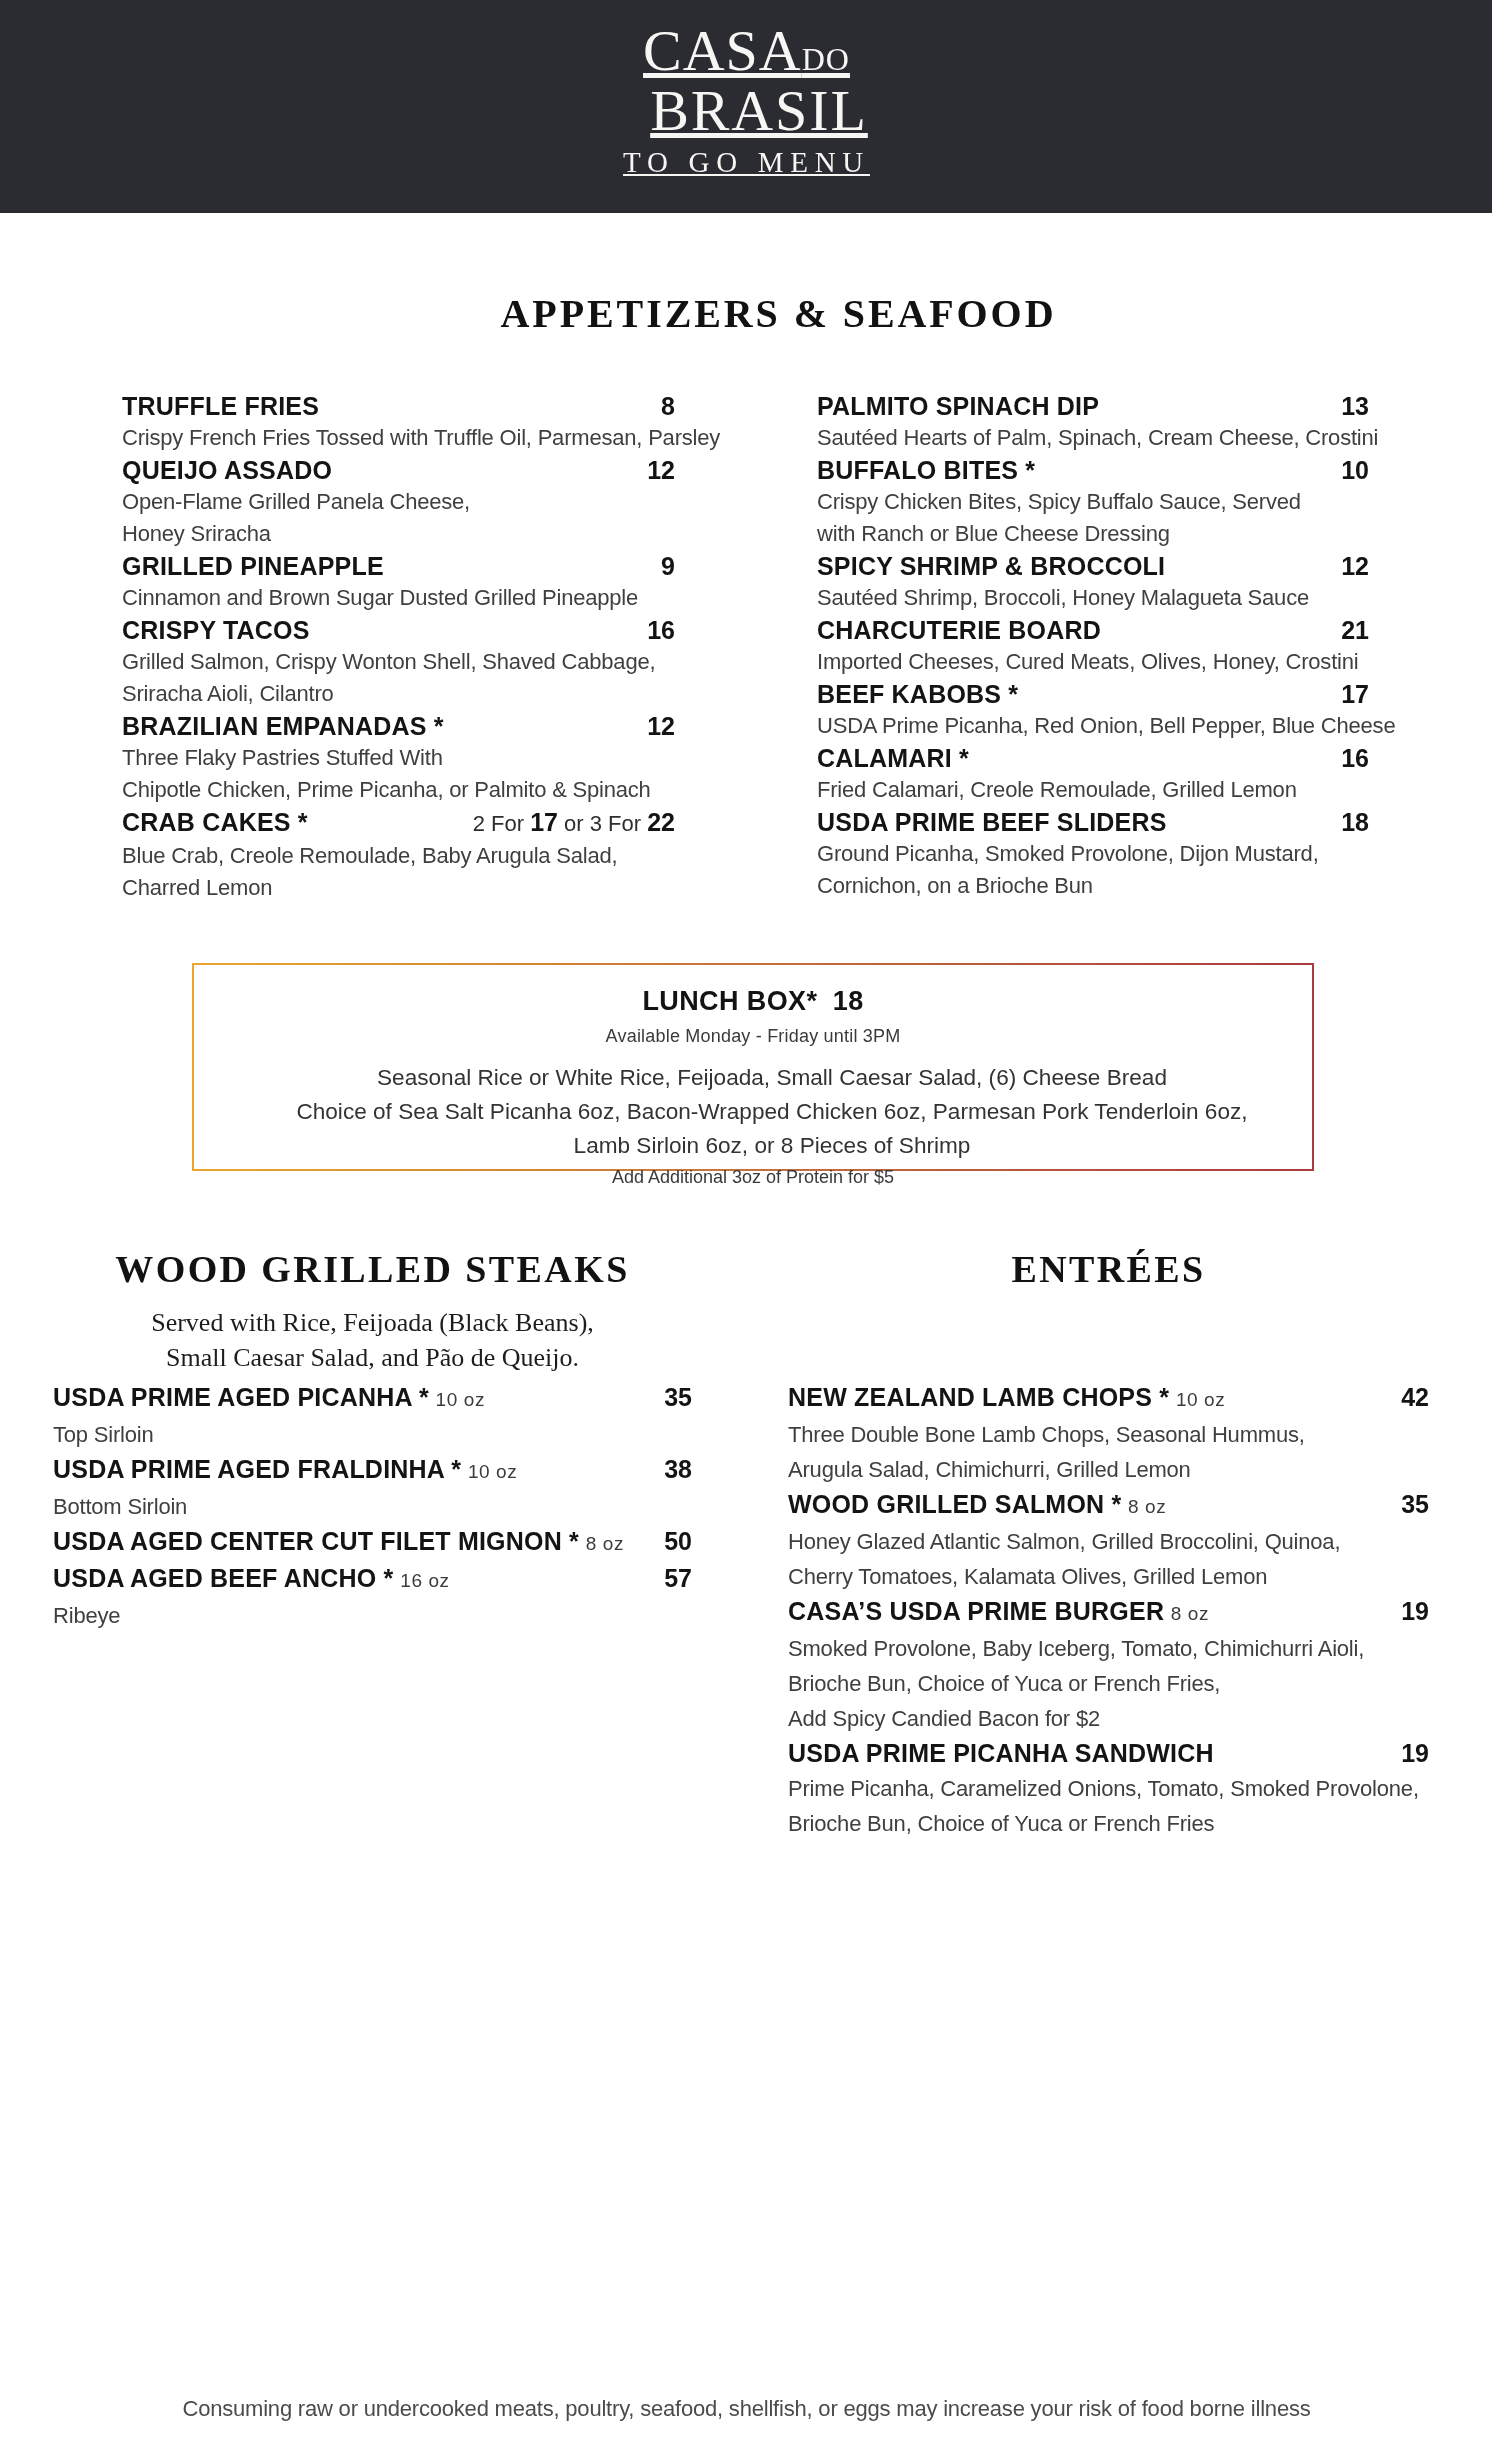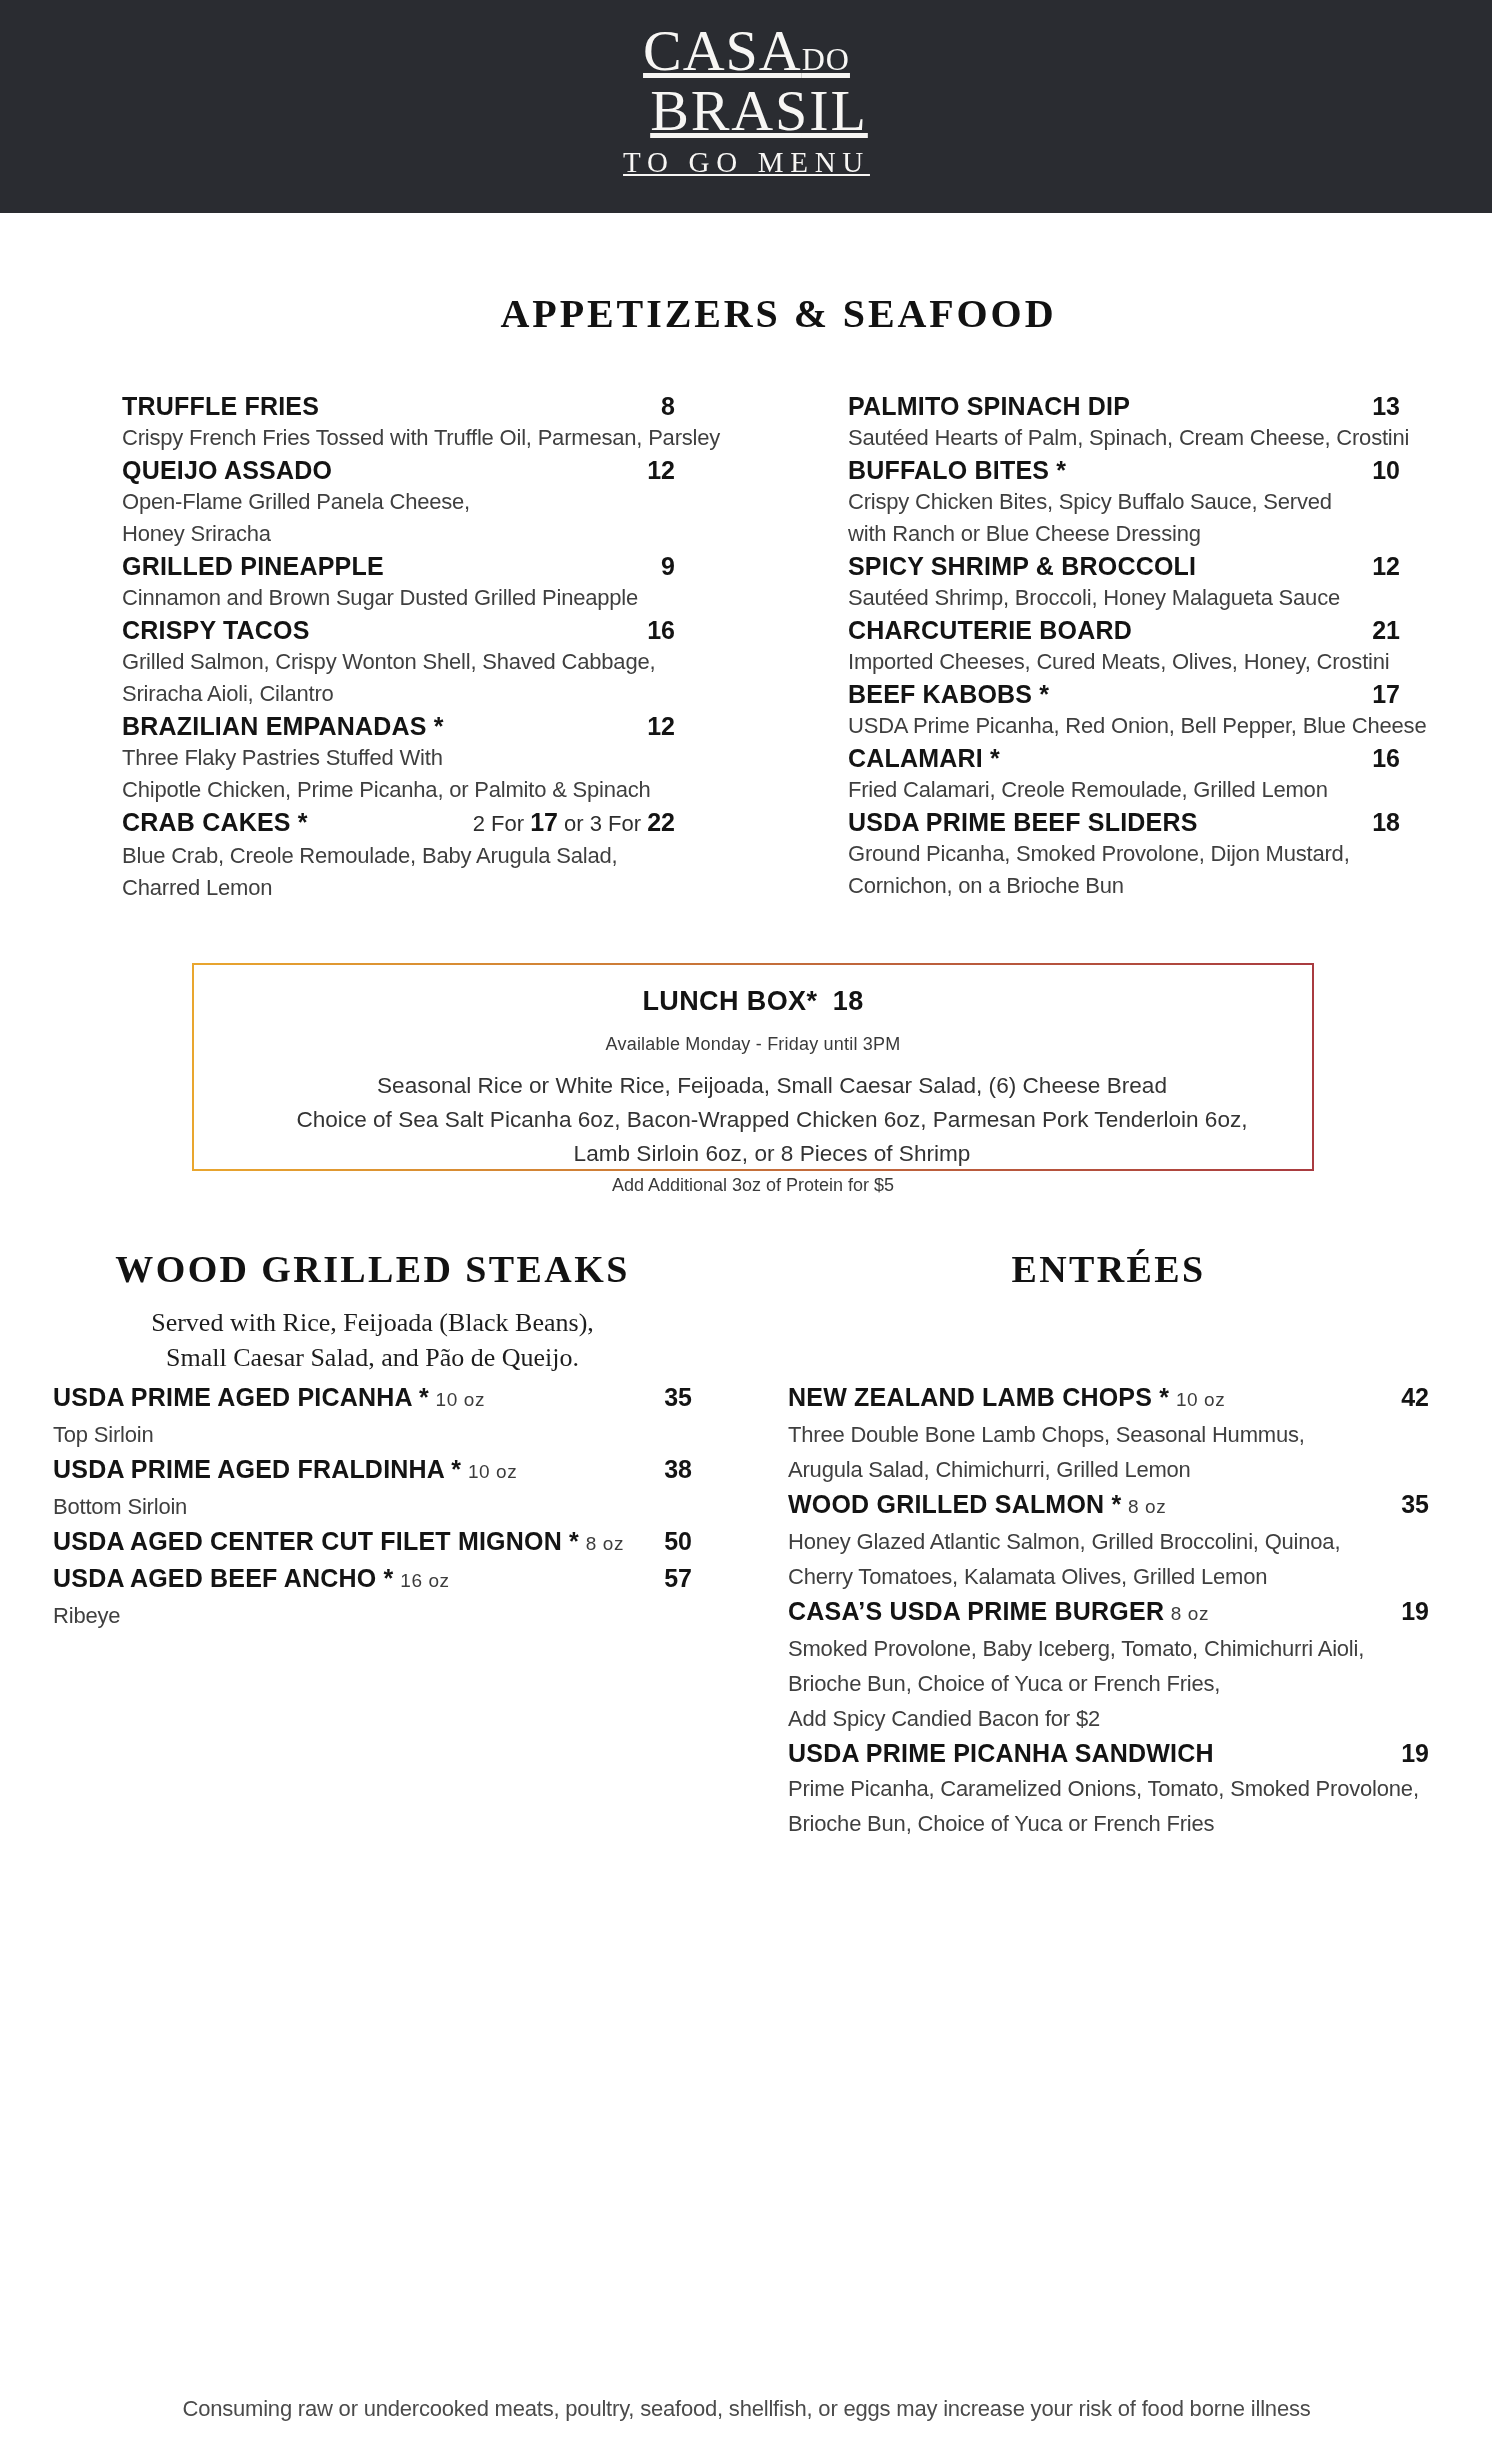--- a/index.html
+++ b/index.html
@@ -24,41 +24,41 @@
   .main-title {
     position:absolute; top:290px; left:0; width:100%; text-align:center;
     font-family:"Liberation Serif", serif; font-weight:700; font-size:40px; letter-spacing:2.9px;
     color:#121212;
     margin-left:32px;
   }
 
   
   .app-col { position:absolute; top:390px; }
   .app-col.left  { left:122px; width:553px; }
-  .app-col.right { left:848px; width:552px; }
+  .app-col.right { left:817px; width:552px; }
   .app-col .item-row,
   .app-col .item-desc { line-height:32px; }
 
   .item-row { display:flex; justify-content:space-between; align-items:baseline; }
   .item-name { font-weight:700; font-size:25px; letter-spacing:0.2px; color:#141414; white-space:nowrap;text-align:center; }
   .item-size { font-weight:400; font-size:19px; color:#3c3c3c; letter-spacing:0.6px; margin-left:6.7px; }
   .item-price { font-weight:700; font-size:25px; color:#141414; white-space:nowrap; margin-left:9.6px; }
   .item-price .pr-reg { font-weight:400; font-size:22px; color:#2e2e2e; }
   .item-price .pr-bold { font-weight:700; font-size:25px; }
   .item-desc { font-weight:400; font-size:22px; color:#3f3f3f; letter-spacing:-0.2px; white-space:nowrap; }
 
   
   .lunchbox {
     position:absolute; top:963px; left:192px; width:1122px; height:208px;
     border:2.9px solid; border-image-source:linear-gradient(90deg,#e9a62e 0%,#c5703a 50%,#a93b40 100%);
     border-image-slice:1; text-align:center;
   }
   .lb-titlerow { margin-top:21px; font-weight:700; font-size:27px; color:#131313; letter-spacing:0.4px; }
   .lb-price { margin-left:15.4px; }
-  .lb-availability { margin-top:17px; font-size:18px; color:#3a3a3a; letter-spacing:0.2px;text-align:center; }
+  .lb-availability { margin-top:9px; font-size:18px; color:#3a3a3a; letter-spacing:0.2px;text-align:center; }
   .lb-lines { margin-top:14.4px;padding-left:38px; }
   .lb-line { font-size:22.6px; color:#333333; line-height:34px; }
   .lb-note { margin-top:3.8px; font-size:18px; color:#3a3a3a; }
 
   
   .section { position:absolute; top:1247px; }
   .section.steaks { left:53px; width:639px; }
   .section.entrees { left:788px; width:641px; }
   .section h2 {
     text-align:center; font-family:"Liberation Serif", serif; font-weight:700;

